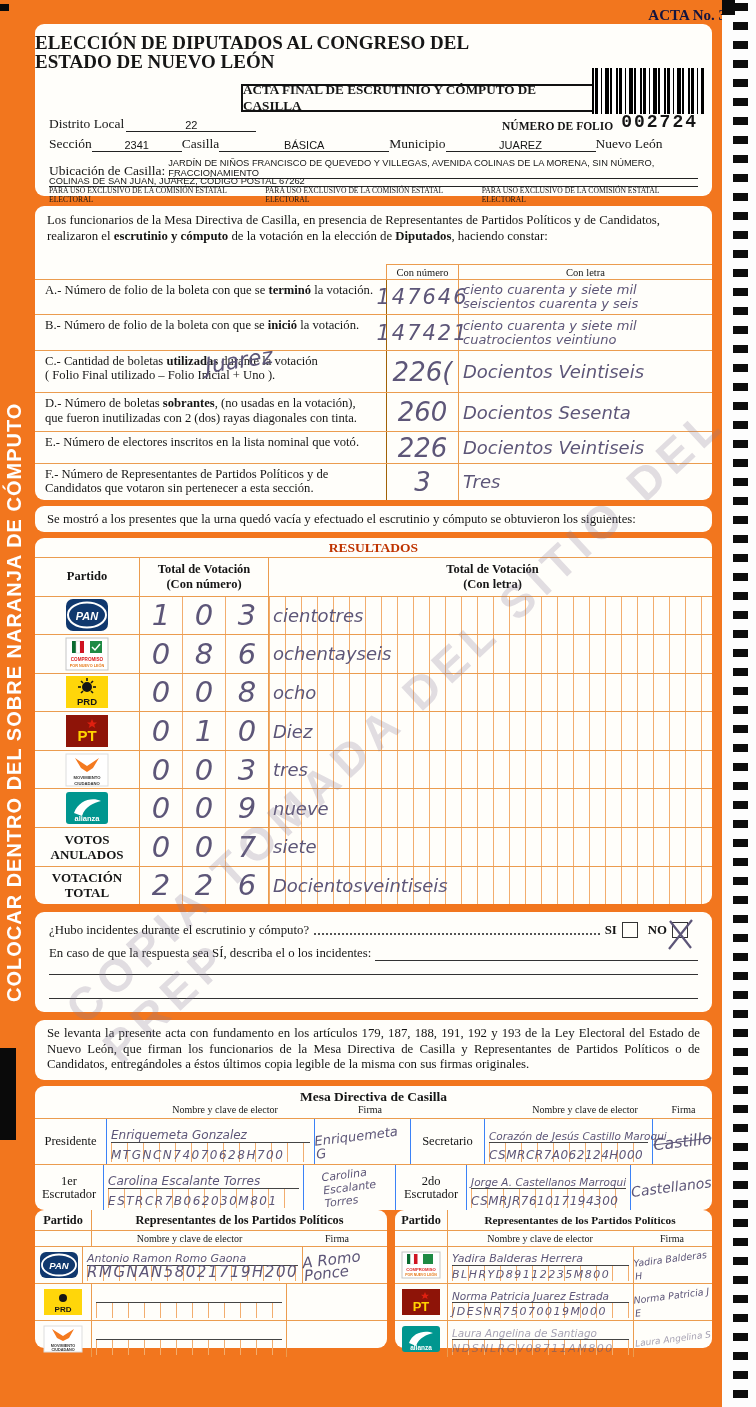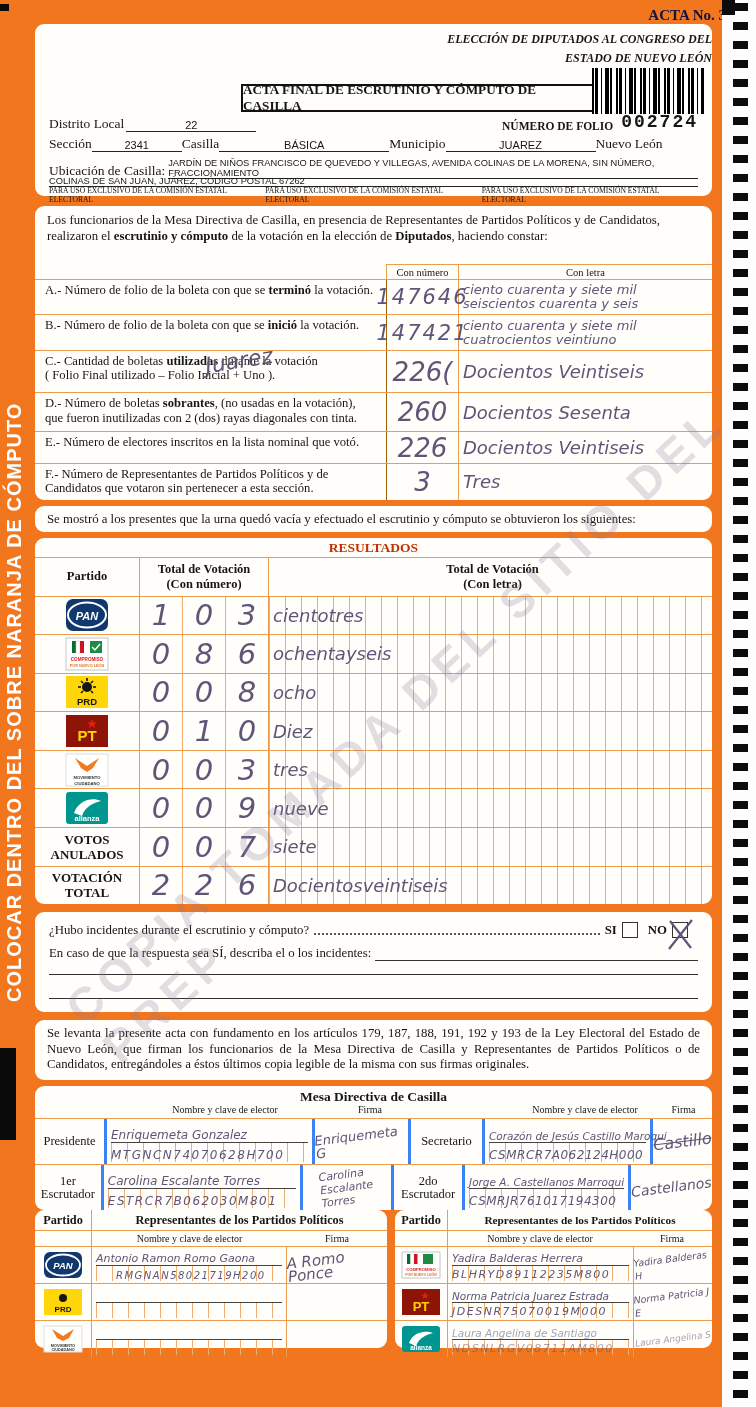--- a/index.html
+++ b/index.html
@@ -29,21 +29,21 @@
   .hw-letra{font-size:18px;white-space:pre-line;line-height:19px;}
   .hw-letra2{font-size:13px;white-space:pre-line;line-height:14px;}
   .hw-name{font-size:12px;white-space:nowrap;}
   .hw-clave{font-size:12px;letter-spacing:1.5px;white-space:nowrap;}
   .sig{font-size:13px;transform:rotate(-7deg);white-space:pre-line;line-height:13px;}
   .faint{opacity:.55;}
   .uline{border-bottom:1px solid #222;}
   .ticks{background-image:repeating-linear-gradient(to right,#f2ad6e 0 1px,transparent 1px 16px);}
   .b{font-weight:bold;}
   
-  .h-title{position:absolute;left:0;right:0;text-align:right;font-weight:bold;font-size:12px;font-style:italic;}
+  .h-title{position:absolute;left:0;right:0;text-align:left;font-weight:bold;font-size:19px;}
   .logo{position:absolute;left:16px;top:40px;display:flex;align-items:center;}
   .logo-org{font-size:7.5px;font-weight:bold;color:#2a2a2a;text-align:right;line-height:8.5px;
         font-family:"Liberation Sans",sans-serif;}
   .logo-bar{width:3px;height:42px;background:#222;margin:0 5px;}
   .logo-cee{font-family:"Liberation Sans",sans-serif;font-weight:bold;font-size:37px;color:#f2b10e;letter-spacing:1px;line-height:36px;}
   .sub-box{position:absolute;left:206px;top:60px;width:352px;height:24px;border:2px solid #111;
         display:flex;align-items:center;justify-content:center;font-weight:bold;font-size:13.2px;}
   .barcode{position:absolute;right:8px;top:44px;width:112px;height:46px;
         background:repeating-linear-gradient(90deg,#000 0 2px,#fff 2px 3px,#000 3px 6px,#fff 6px 9px,#000 9px 10px,#fff 10px 13px,#000 13px 17px,#fff 17px 18px,#000 18px 20px,#fff 20px 24px);}
   .hrow{position:absolute;left:0;right:0;display:flex;align-items:flex-end;padding:0 14px;font-size:13.5px;box-sizing:border-box;}
@@ -79,21 +79,21 @@
   .iline{position:absolute;left:14px;right:14px;display:flex;align-items:flex-end;font-size:12.8px;}
   .fill-line{flex:1;border-bottom:1px solid #333;margin-left:4px;}
   .bline{position:absolute;left:14px;right:14px;border-bottom:1px solid #333;}
   
   .legal{padding:6px 12px;font-size:12.8px;line-height:15.5px;text-align:justify;}
   
   .m-title{position:absolute;top:3px;left:0;right:0;text-align:center;font-weight:bold;font-size:13.5px;}
   .m-collab{position:absolute;font-size:10px;text-align:center;}
   .mtable{position:absolute;left:0;right:0;top:32px;bottom:0;display:flex;flex-direction:column;}
   .mrow{flex:1;display:flex;border-top:1px solid #eb9c4f;}
-  .mcell{box-sizing:border-box;border-right:3px solid #3b82f6;display:flex;flex-direction:column;justify-content:center;}
+  .mcell{box-sizing:border-box;border-right:1px solid #3b82f6;display:flex;flex-direction:column;justify-content:center;}
   .m-role{width:72px;text-align:center;font-size:12.5px;line-height:13px;}
   .m-name{width:208px;padding:2px 4px;}
   .m-firma{width:96px;align-items:center;}
   .m-role2{width:74px;text-align:center;font-size:12.5px;line-height:13px;}
   .m-name2{width:168px;padding:2px 4px;}
   .m-firma2{flex:1;border-right:none;align-items:center;}
   .nline{height:20px;border-bottom:1px solid #444;display:flex;align-items:flex-end;}
   .cline{height:19px;display:flex;align-items:flex-end;}
   
   .rp-h1{display:flex;border-bottom:1px solid #eb9c4f;height:20px;font-weight:bold;font-size:12.3px;align-items:center;}
@@ -522,21 +522,21 @@
             <rect x="1" y="1" width="38" height="26" rx="6" fill="#10386e"></rect>
             <ellipse cx="20" cy="14" rx="17" ry="10.5" fill="none" stroke="#fff" stroke-width="1.8"></ellipse>
             <text x="20" y="18" font-family="Liberation Sans" font-size="9.5" font-weight="bold" font-style="italic" fill="#fff" text-anchor="middle">PAN</text>
           </svg>
         </div>
         <div class="rp-name">
           <div class="nline" style="height:16px;">
               <span class="hw hw-name" style="font-size:11px;">Antonio Ramon Romo Gaona</span>
             </div>
           <div class="cline ticks" style="height:15px;">
-              <span class="hw hw-clave" style="font-size:10px;padding-left:20px;">RMGNAN58021719H200</span>
+              <span class="hw hw-clave" style="font-size:15px;">RMGNAN58021719H200</span>
             </div>
         </div>
         <div class="rp-firma">
             <span class="hw sig" style="font-size:15px;">A Romo Ponce</span>
           </div>
       </div>
       <div class="rp-row" style="flex:1;">
         <div class="rp-logo">
           <svg width="40" height="28">
             <rect x="1" y="1" width="38" height="26" fill="#ffd60a"></rect>

